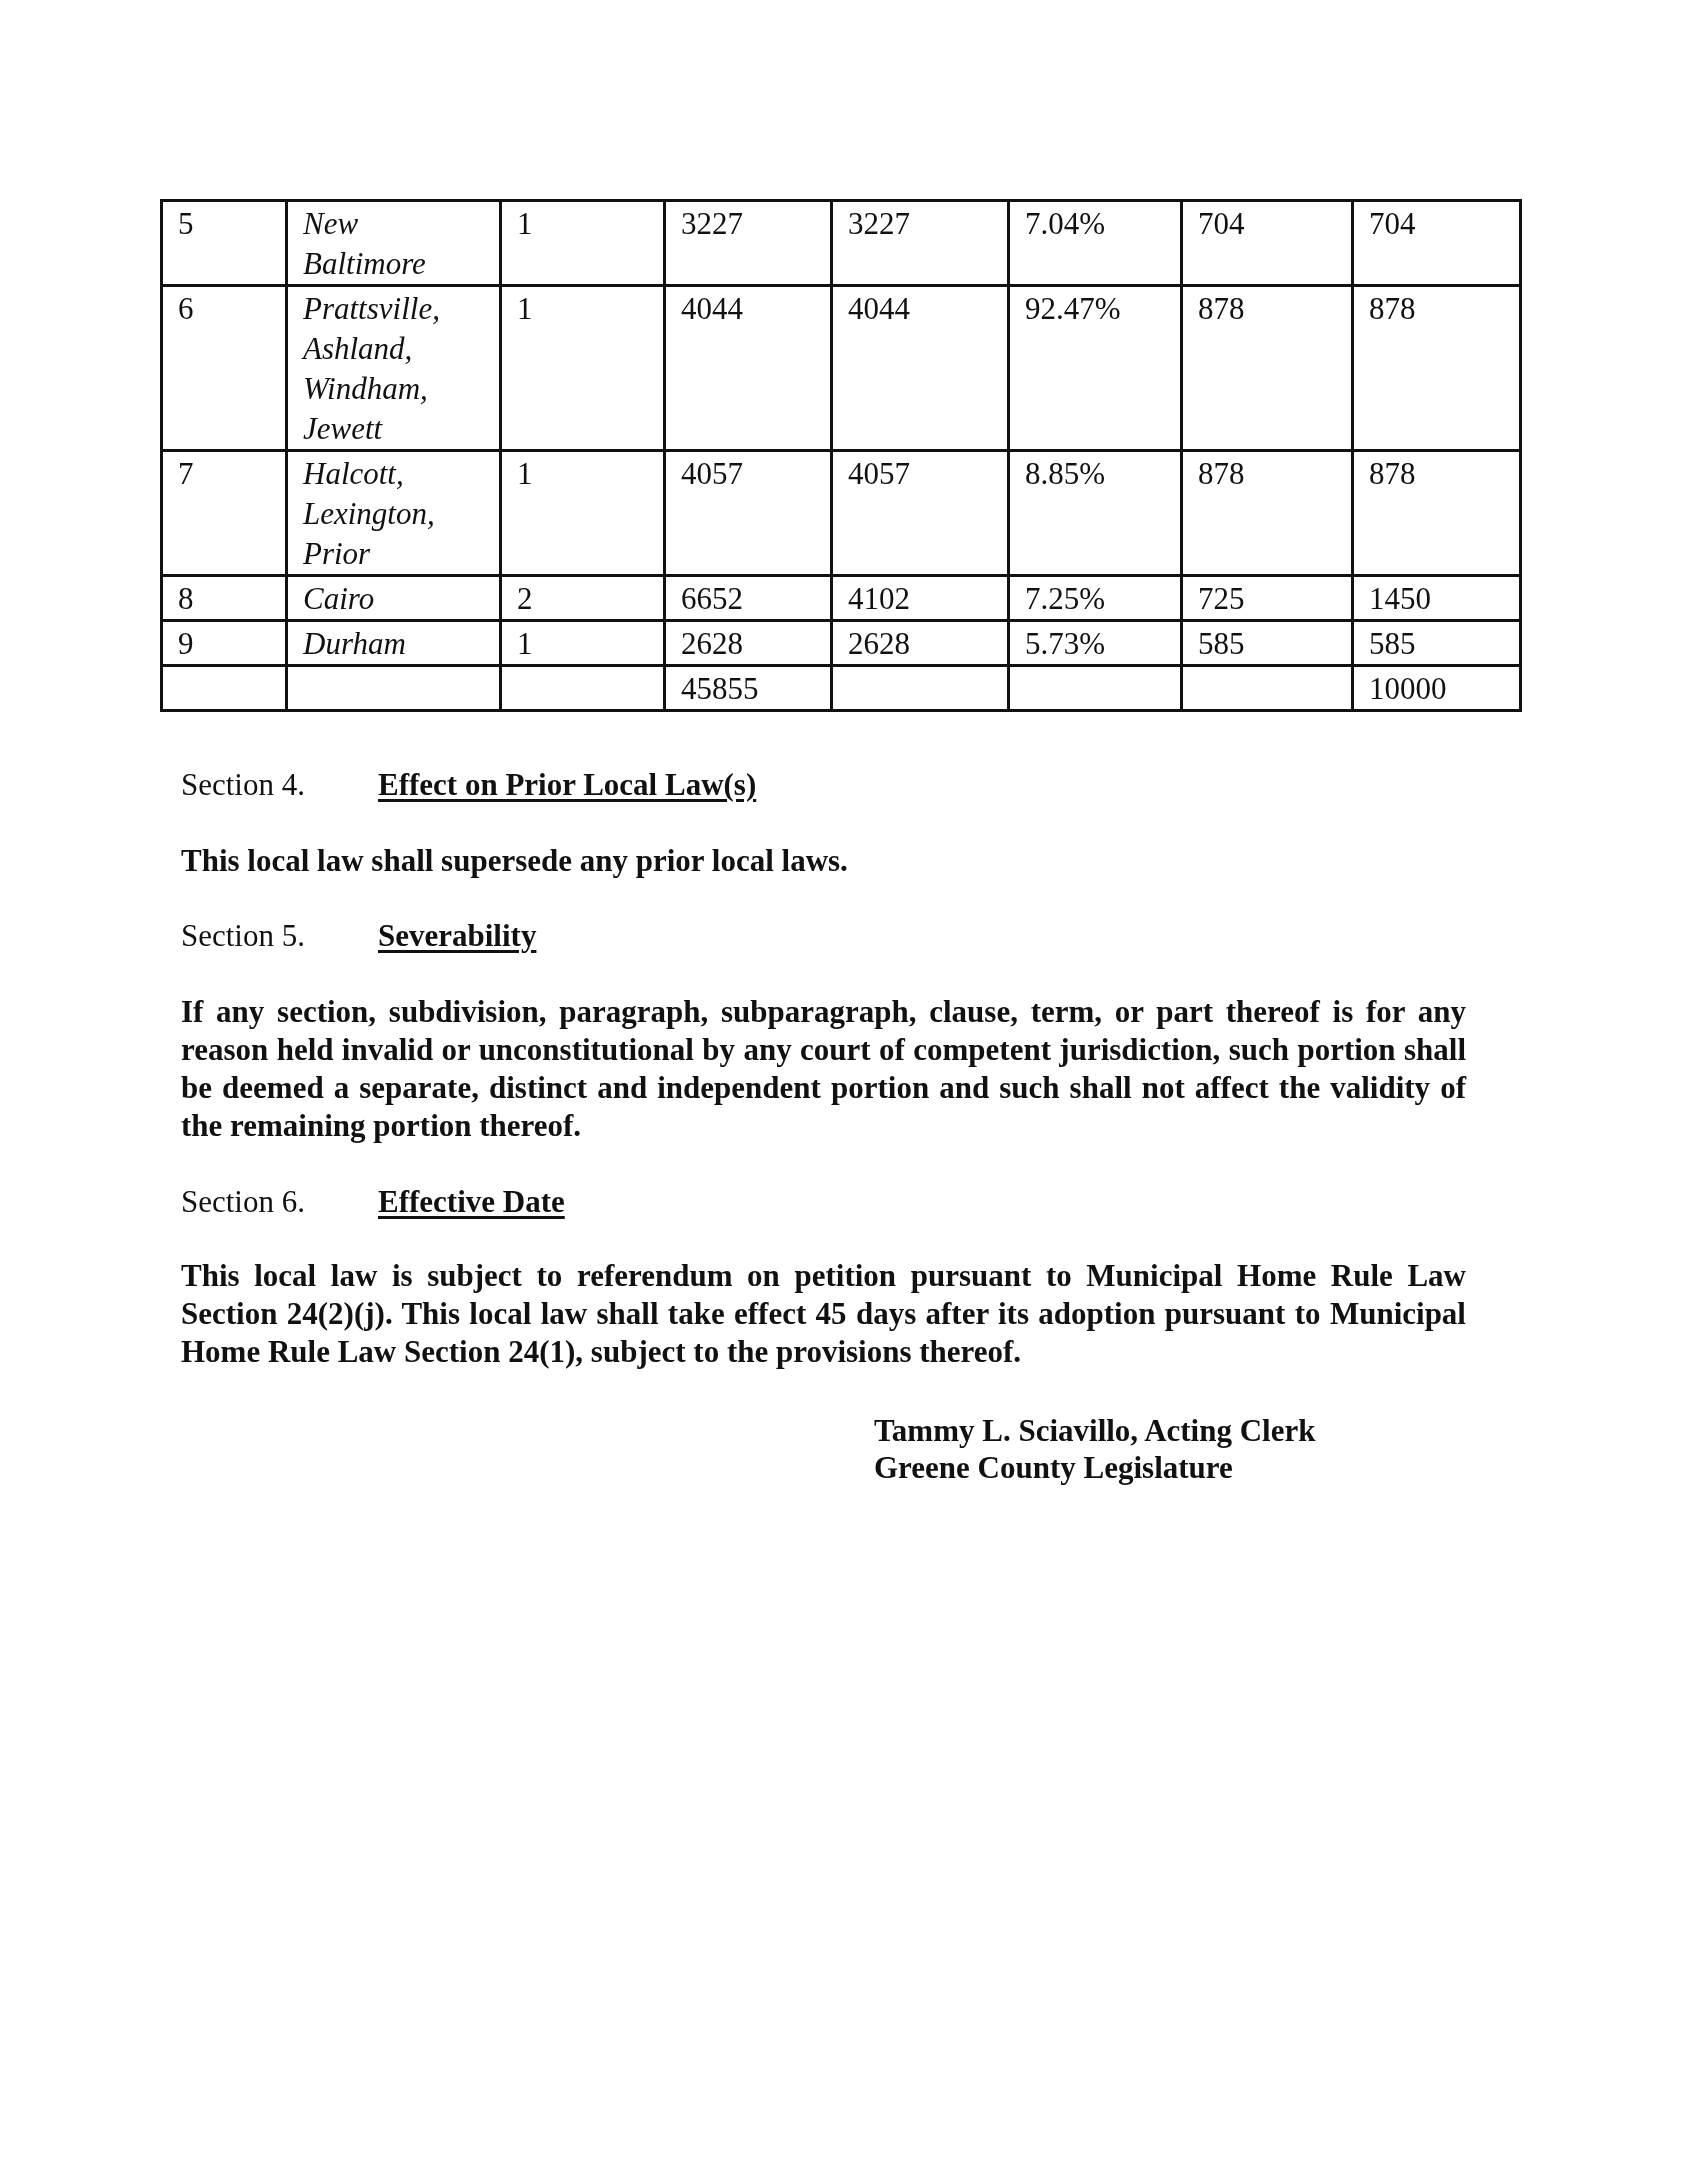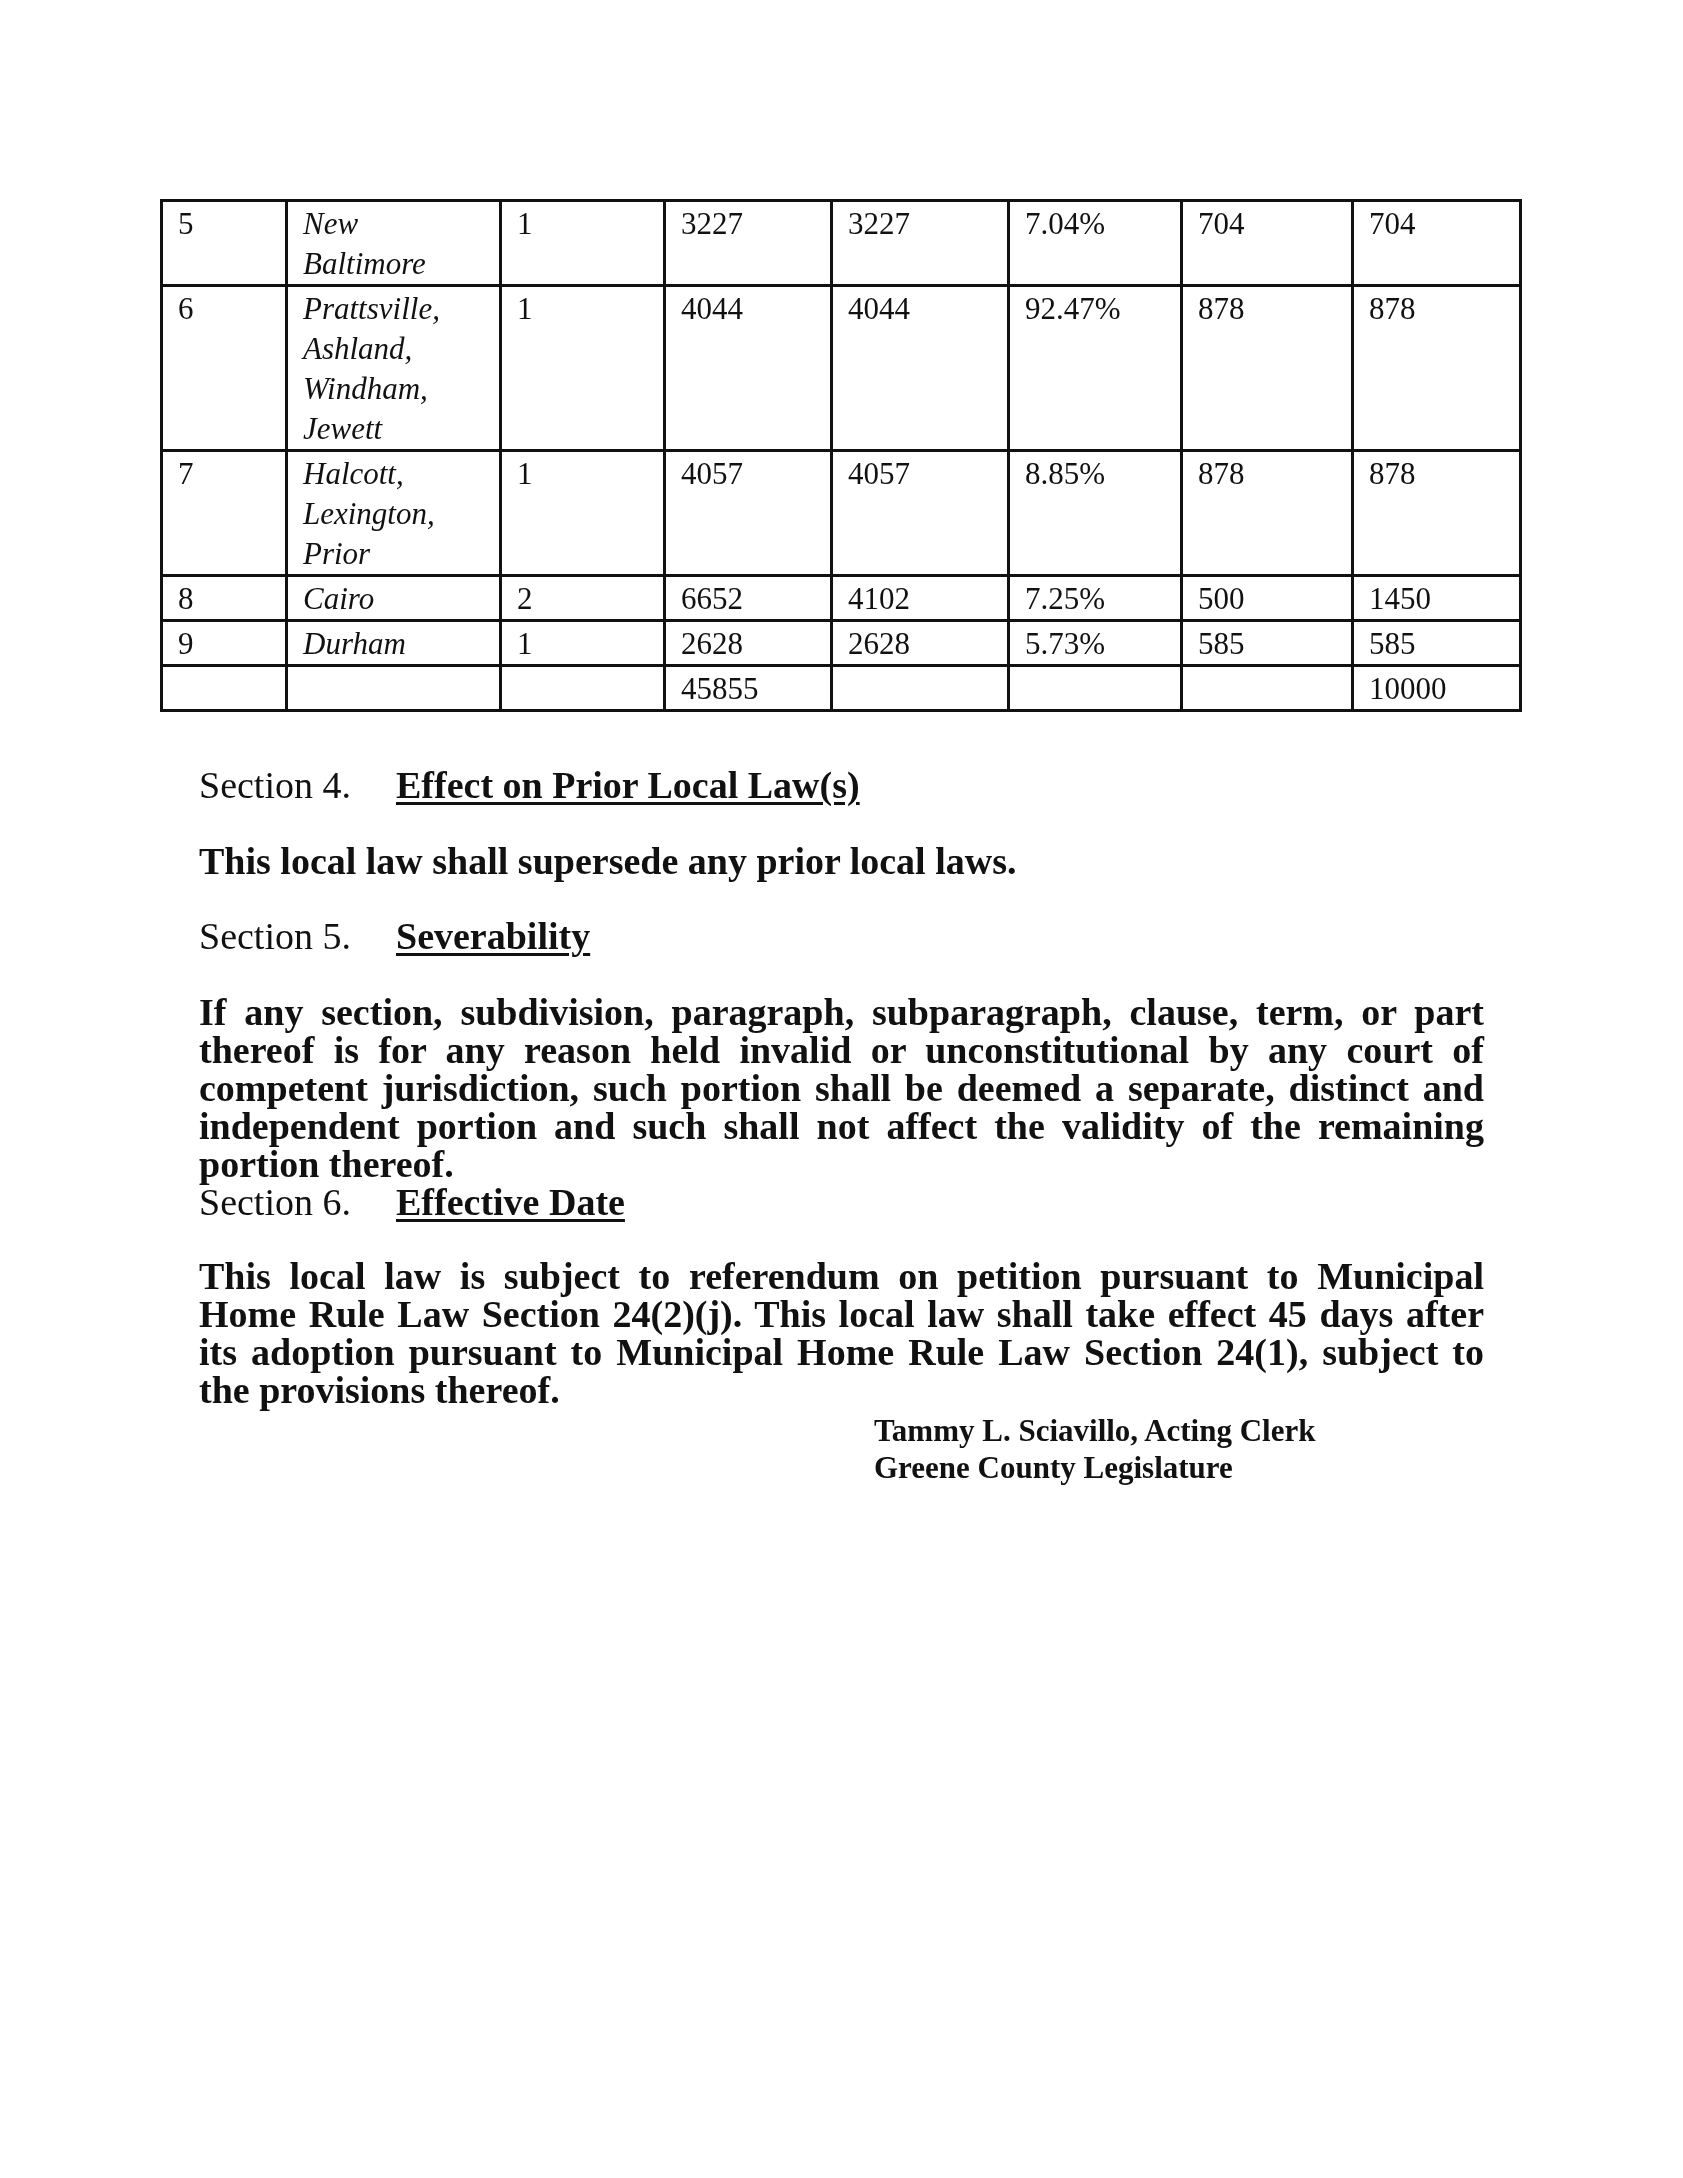--- a/index.html
+++ b/index.html
@@ -26,22 +26,22 @@
     }
     .r1 td { height: 76px; }
     .r2 td { height: 156px; }
     .r3 td { height: 117px; }
     .r4 td, .r5 td { height: 37px; }
     .r6 td { height: 38px; }
     .cellname span { display: block; font-style: italic; }
 
     
     .block {
-      position: absolute; left: 199px; width: 1285px;
-      font-size: 38px; line-height: 38px;
+      position: absolute; left: 181px; width: 1285px;
+      font-size: 31px; line-height: 38px;
     }
     .sec-head { white-space: nowrap; }
     .sec-num { display: inline-block; width: 197px; }
     .sec-title { font-weight: bold; text-decoration: underline; text-decoration-thickness: 3px; text-underline-offset: 4px; }
     .para { text-align: justify; text-align-last: left; font-weight: bold; }
 
     #s4h { top: 766px; }
     #s4p { top: 842px; }
     #s5h { top: 917px; }
     #s5p { top: 993px; }
@@ -115,21 +115,21 @@
       </tr>
       <tr class="r4">
         <td>8</td>
         <td class="cellname">
           <span>Cairo</span>
         </td>
         <td>2</td>
         <td>6652</td>
         <td>4102</td>
         <td>7.25%</td>
-        <td>500</td>
+        <td>725</td>
         <td>1450</td>
       </tr>
       <tr class="r5">
         <td>9</td>
         <td class="cellname">
           <span>Durham</span>
         </td>
         <td>1</td>
         <td>2628</td>
         <td>2628</td>

